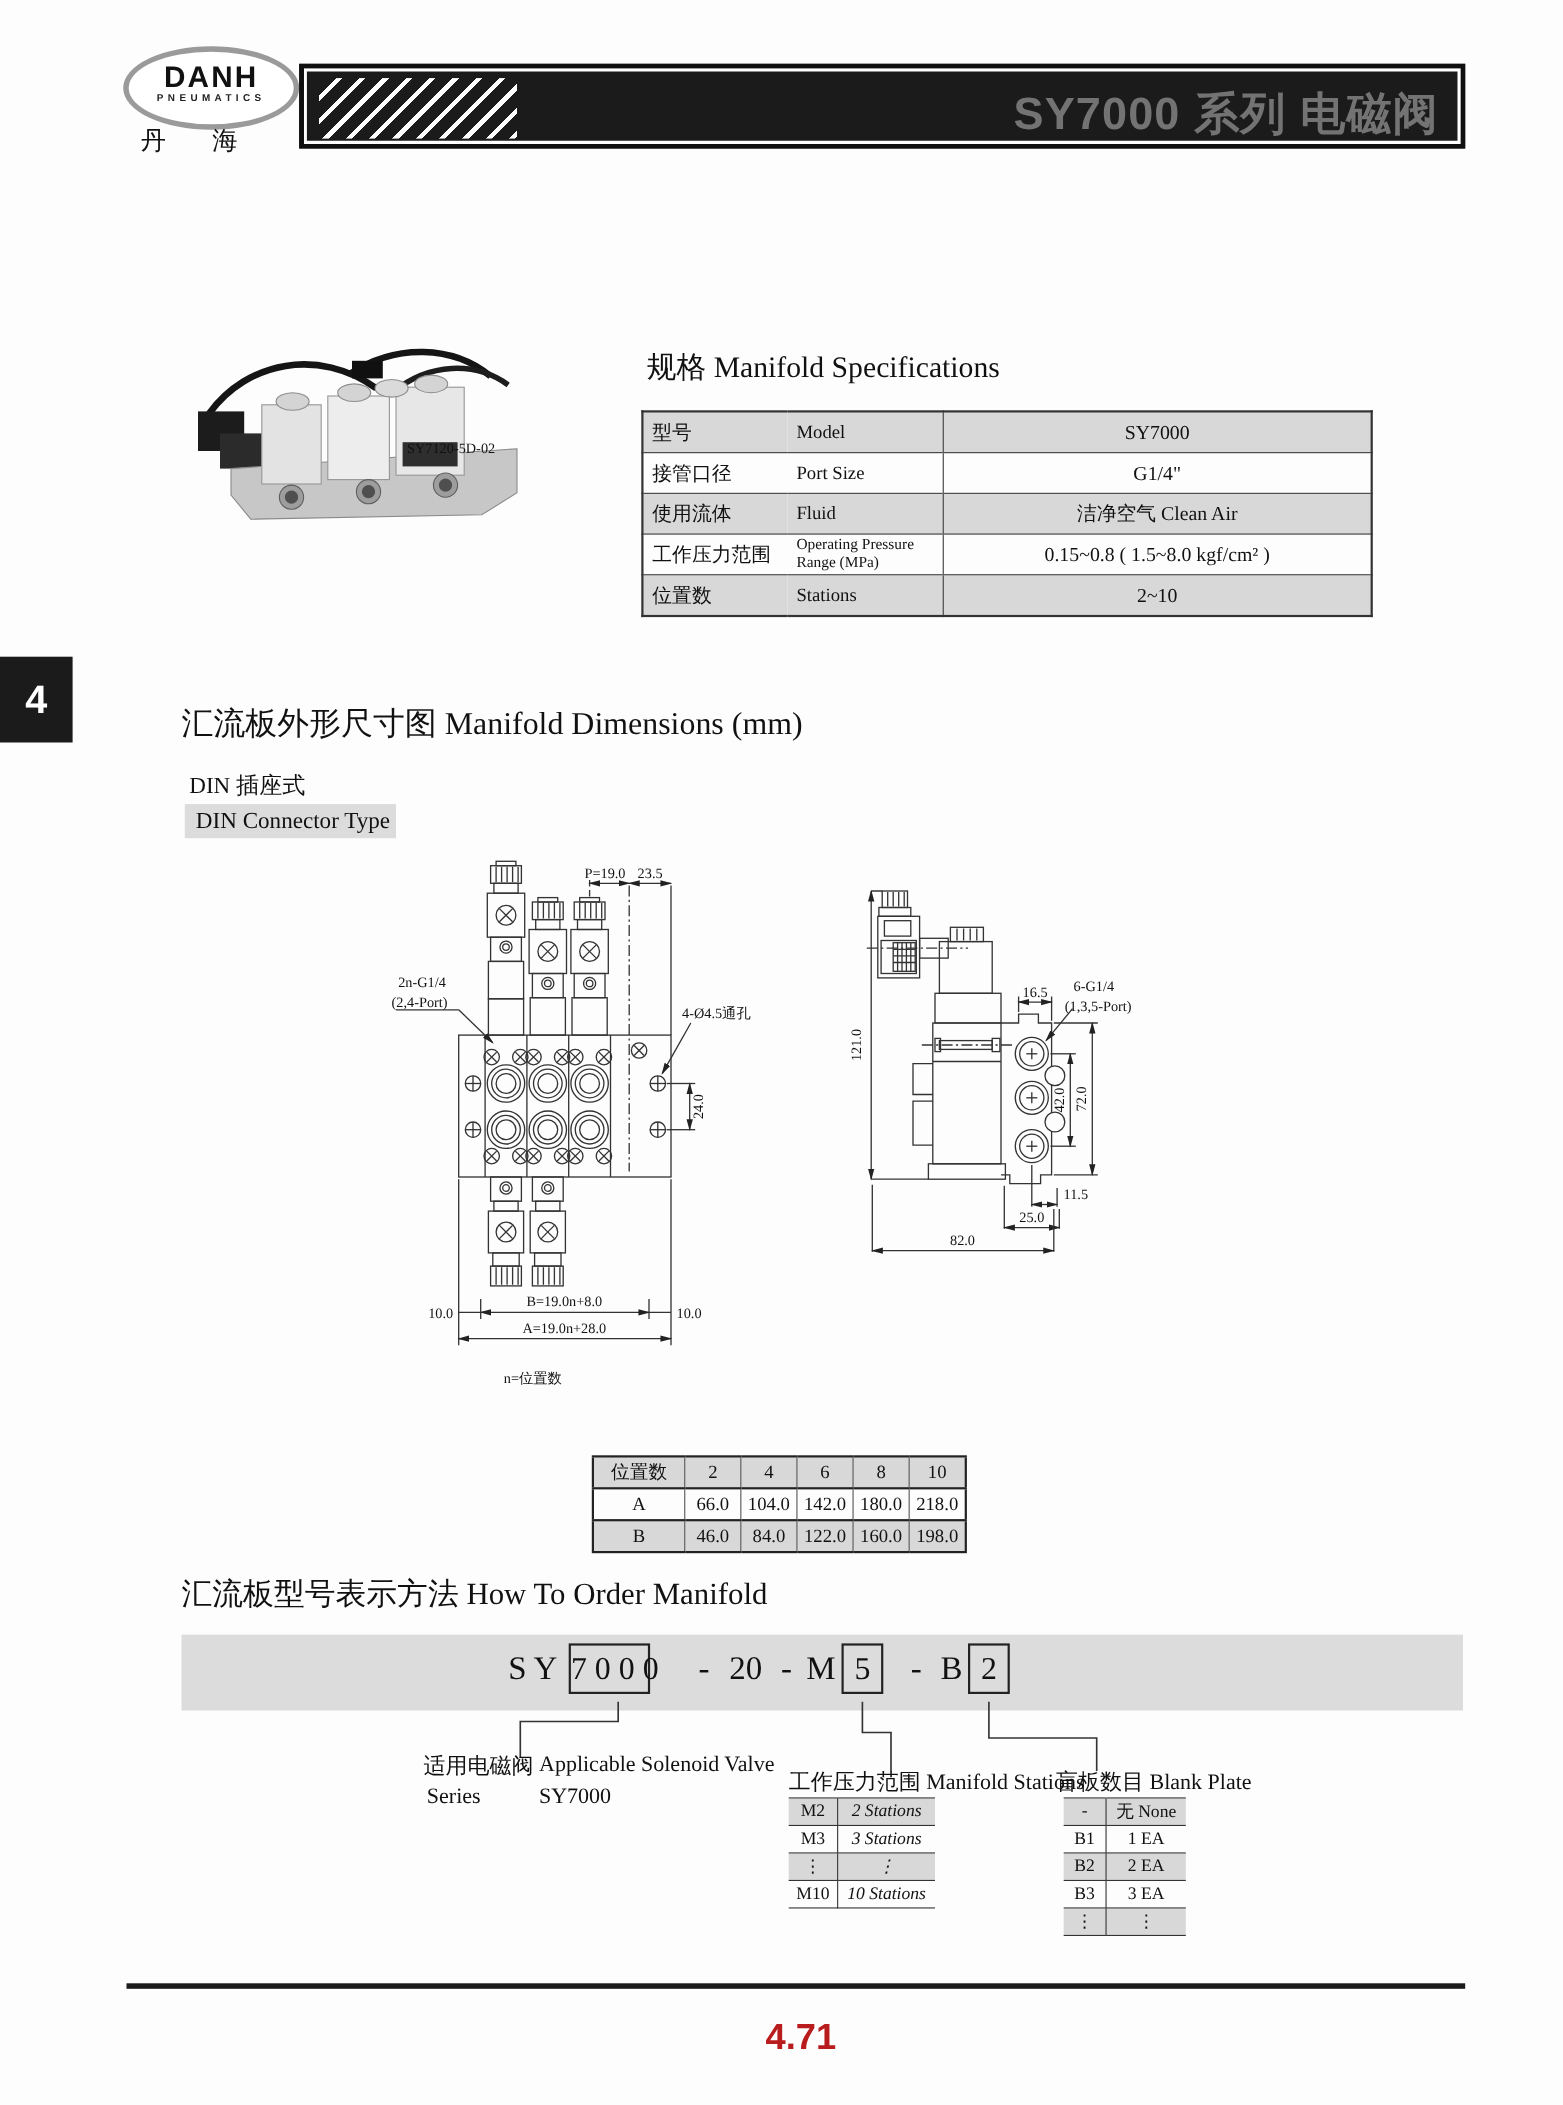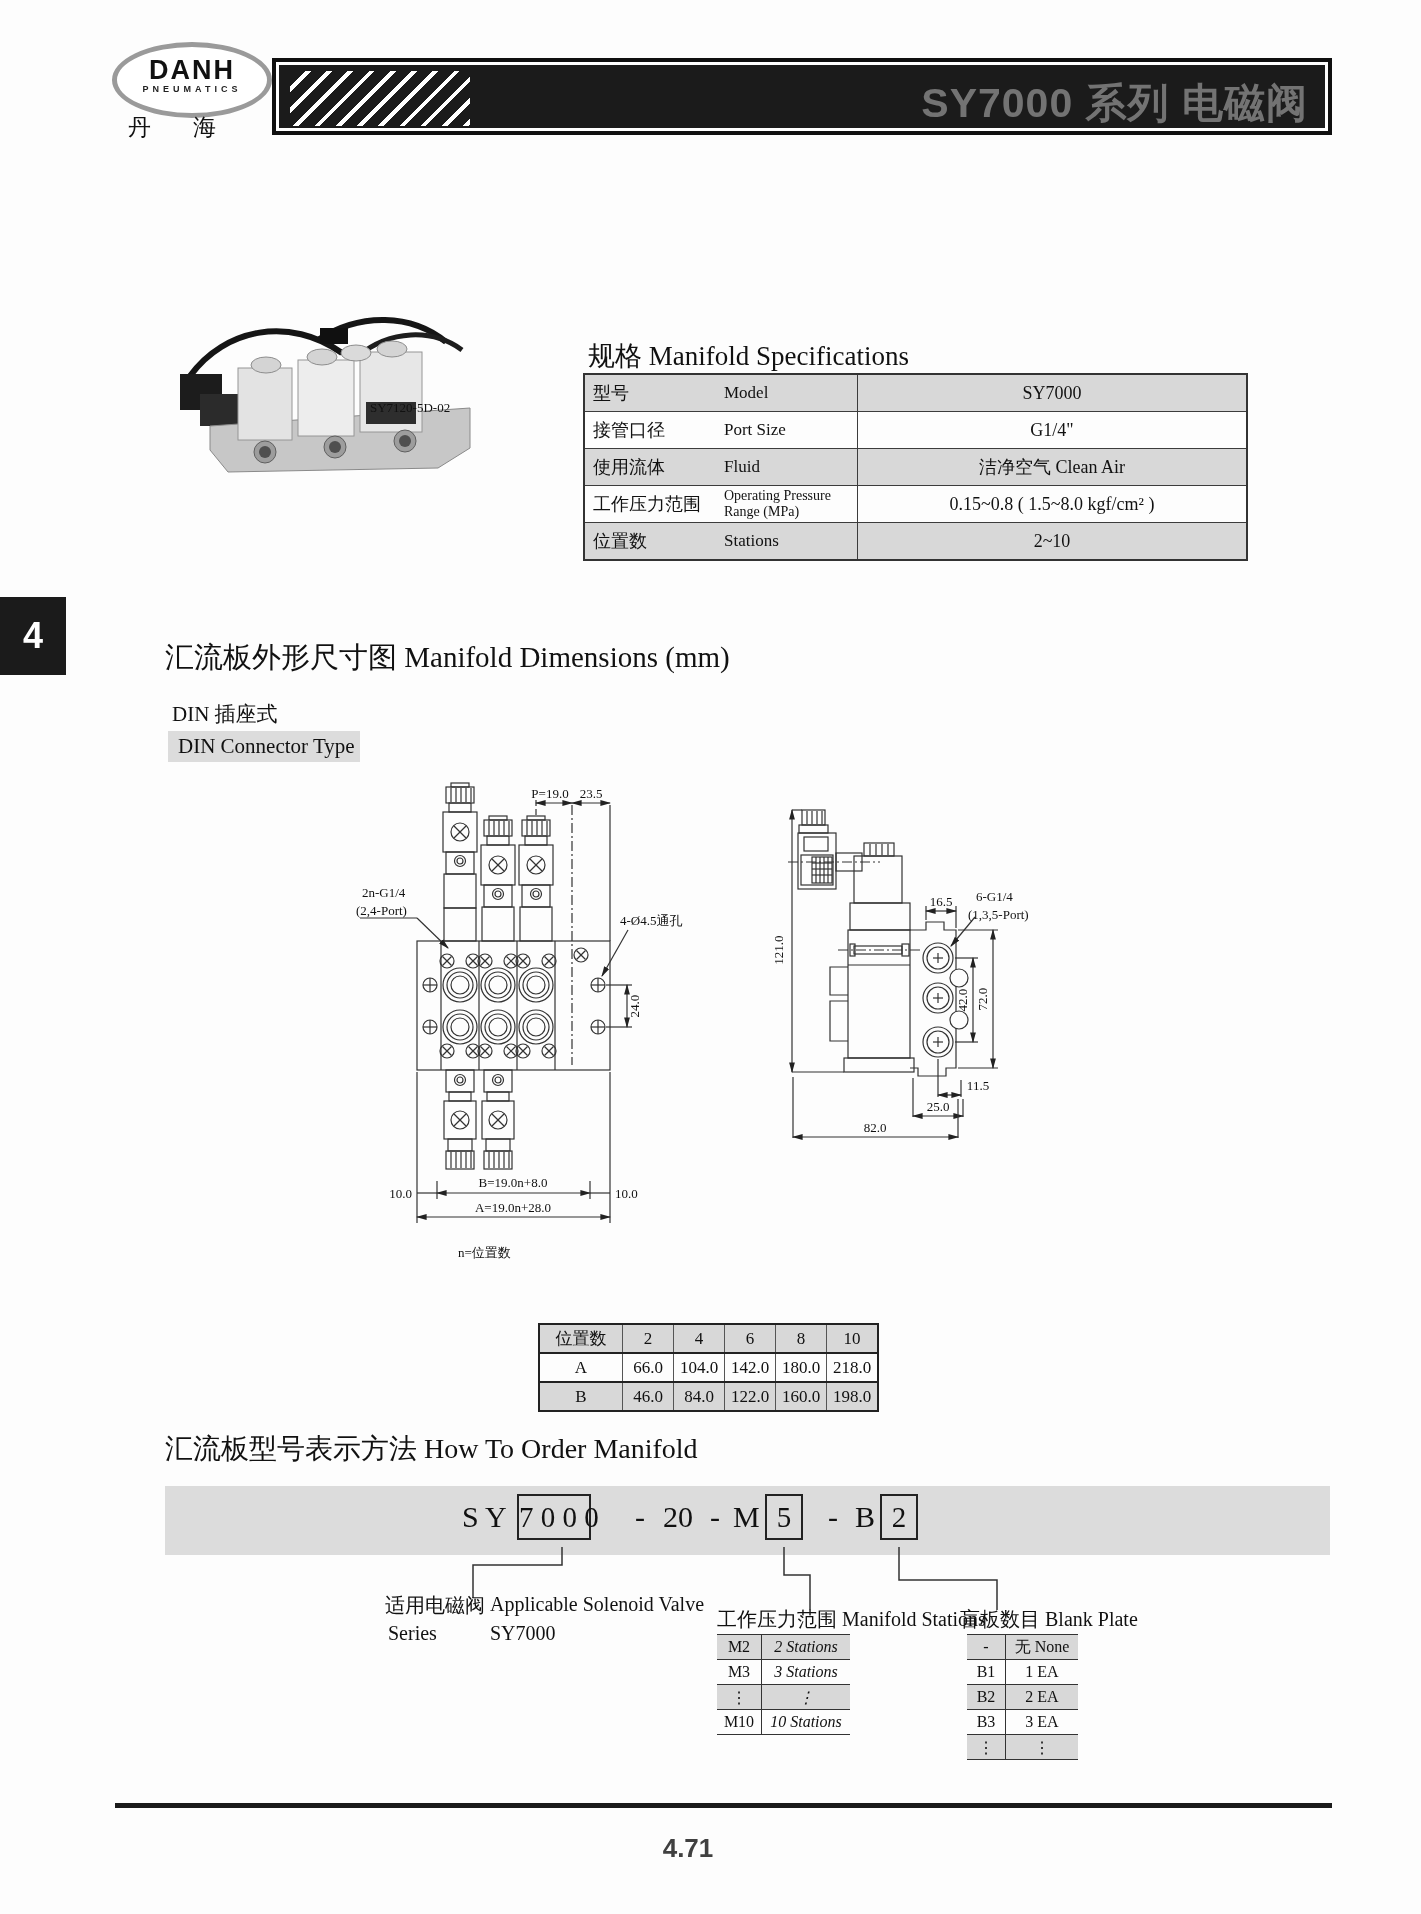--- a/index.html
+++ b/index.html
@@ -14,21 +14,21 @@
   #logo-sub{display:block;margin-top:-2px;font-weight:bold;font-size:9px;letter-spacing:4px;color:#222;
       font-family:"Liberation Sans",sans-serif;}
   #logo-cn{left:128px;top:112px;width:130px;font-size:23px;letter-spacing:42px;white-space:nowrap;}
   #title-bar{left:272px;top:58px;width:1060px;height:77px;background:#1b1b1b;border:4px solid #101010;
       box-shadow:inset 0 0 0 3px #fff, inset 0 0 0 5px #1b1b1b;box-sizing:border-box;}
   #title-stripes{position:absolute;left:14px;top:9px;width:180px;height:55px;
       background:repeating-linear-gradient(135deg,#1b1b1b 0 11px,#fff 11px 15px);}
   #title-text{position:absolute;right:20px;top:14px;color:#737373;font-weight:bold;font-size:41px;
       font-family:"Liberation Sans",sans-serif;letter-spacing:1px;white-space:nowrap;}
   
-  #spec-heading{left:588px;top:338px;font-size:27px;white-space:nowrap;}
+  #spec-heading{left:588px;top:316px;font-size:27px;white-space:nowrap;}
   table{border-collapse:collapse;}
   #spec-table{left:583px;top:373px;padding-left:41px;}
   #spec-table td{height:36px;padding:0 8px;font-size:18px;}
   #spec-table tr{border-top:1.6px solid #3c3c3c;border-bottom:1.6px solid #3c3c3c;}
   #spec-table{border:2px solid #333;}
   #spec-table td.c1{width:115px;}
   #spec-table td.c2{width:125px;font-size:17px;}
   #spec-table td.c2.small{font-size:14px;}
   #spec-table td.c3{width:372px;border-left:1.6px solid #3c3c3c;text-align:center;}
   tr.grey{background:#d8d8d8;}
@@ -57,22 +57,22 @@
       text-align:center;font-size:29px;line-height:42px;white-space:nowrap;}
   
   .expl-title{font-size:20px;white-space:nowrap;}
   .mini td{font-size:16px;text-align:center;border-bottom:1.2px solid #333;height:22px;}
   .mini{border-top:1.2px solid #333;}
   .mini td:first-child{border-right:1.2px solid #333;}
   #stations-table td:first-child{width:42px;} #stations-table td:last-child{width:86px;font-style:italic;}
   #blank-table td:first-child{width:36px;} #blank-table td:last-child{width:70px;}
   
   #footer-line{left:115px;top:1803px;width:1217px;height:5px;background:#1b1b1b;}
-  #page-num{left:618px;top:1833px;width:140px;text-align:center;font-size:26px;font-weight:bold;
-      font-family:"Liberation Sans",sans-serif;color:#404040;}
+  #page-num{left:658px;top:1833px;width:140px;text-align:center;font-size:33px;font-weight:bold;
+      font-family:"Liberation Sans",sans-serif;color:#b91c1c;}
 </style>
 </head>
 <body>
 
 <div id="page">
 
   <div class="abs" id="logo-ellipse">
     <span id="logo-brand">DANH</span>
     <span id="logo-sub">PNEUMATICS</span>
   </div>

